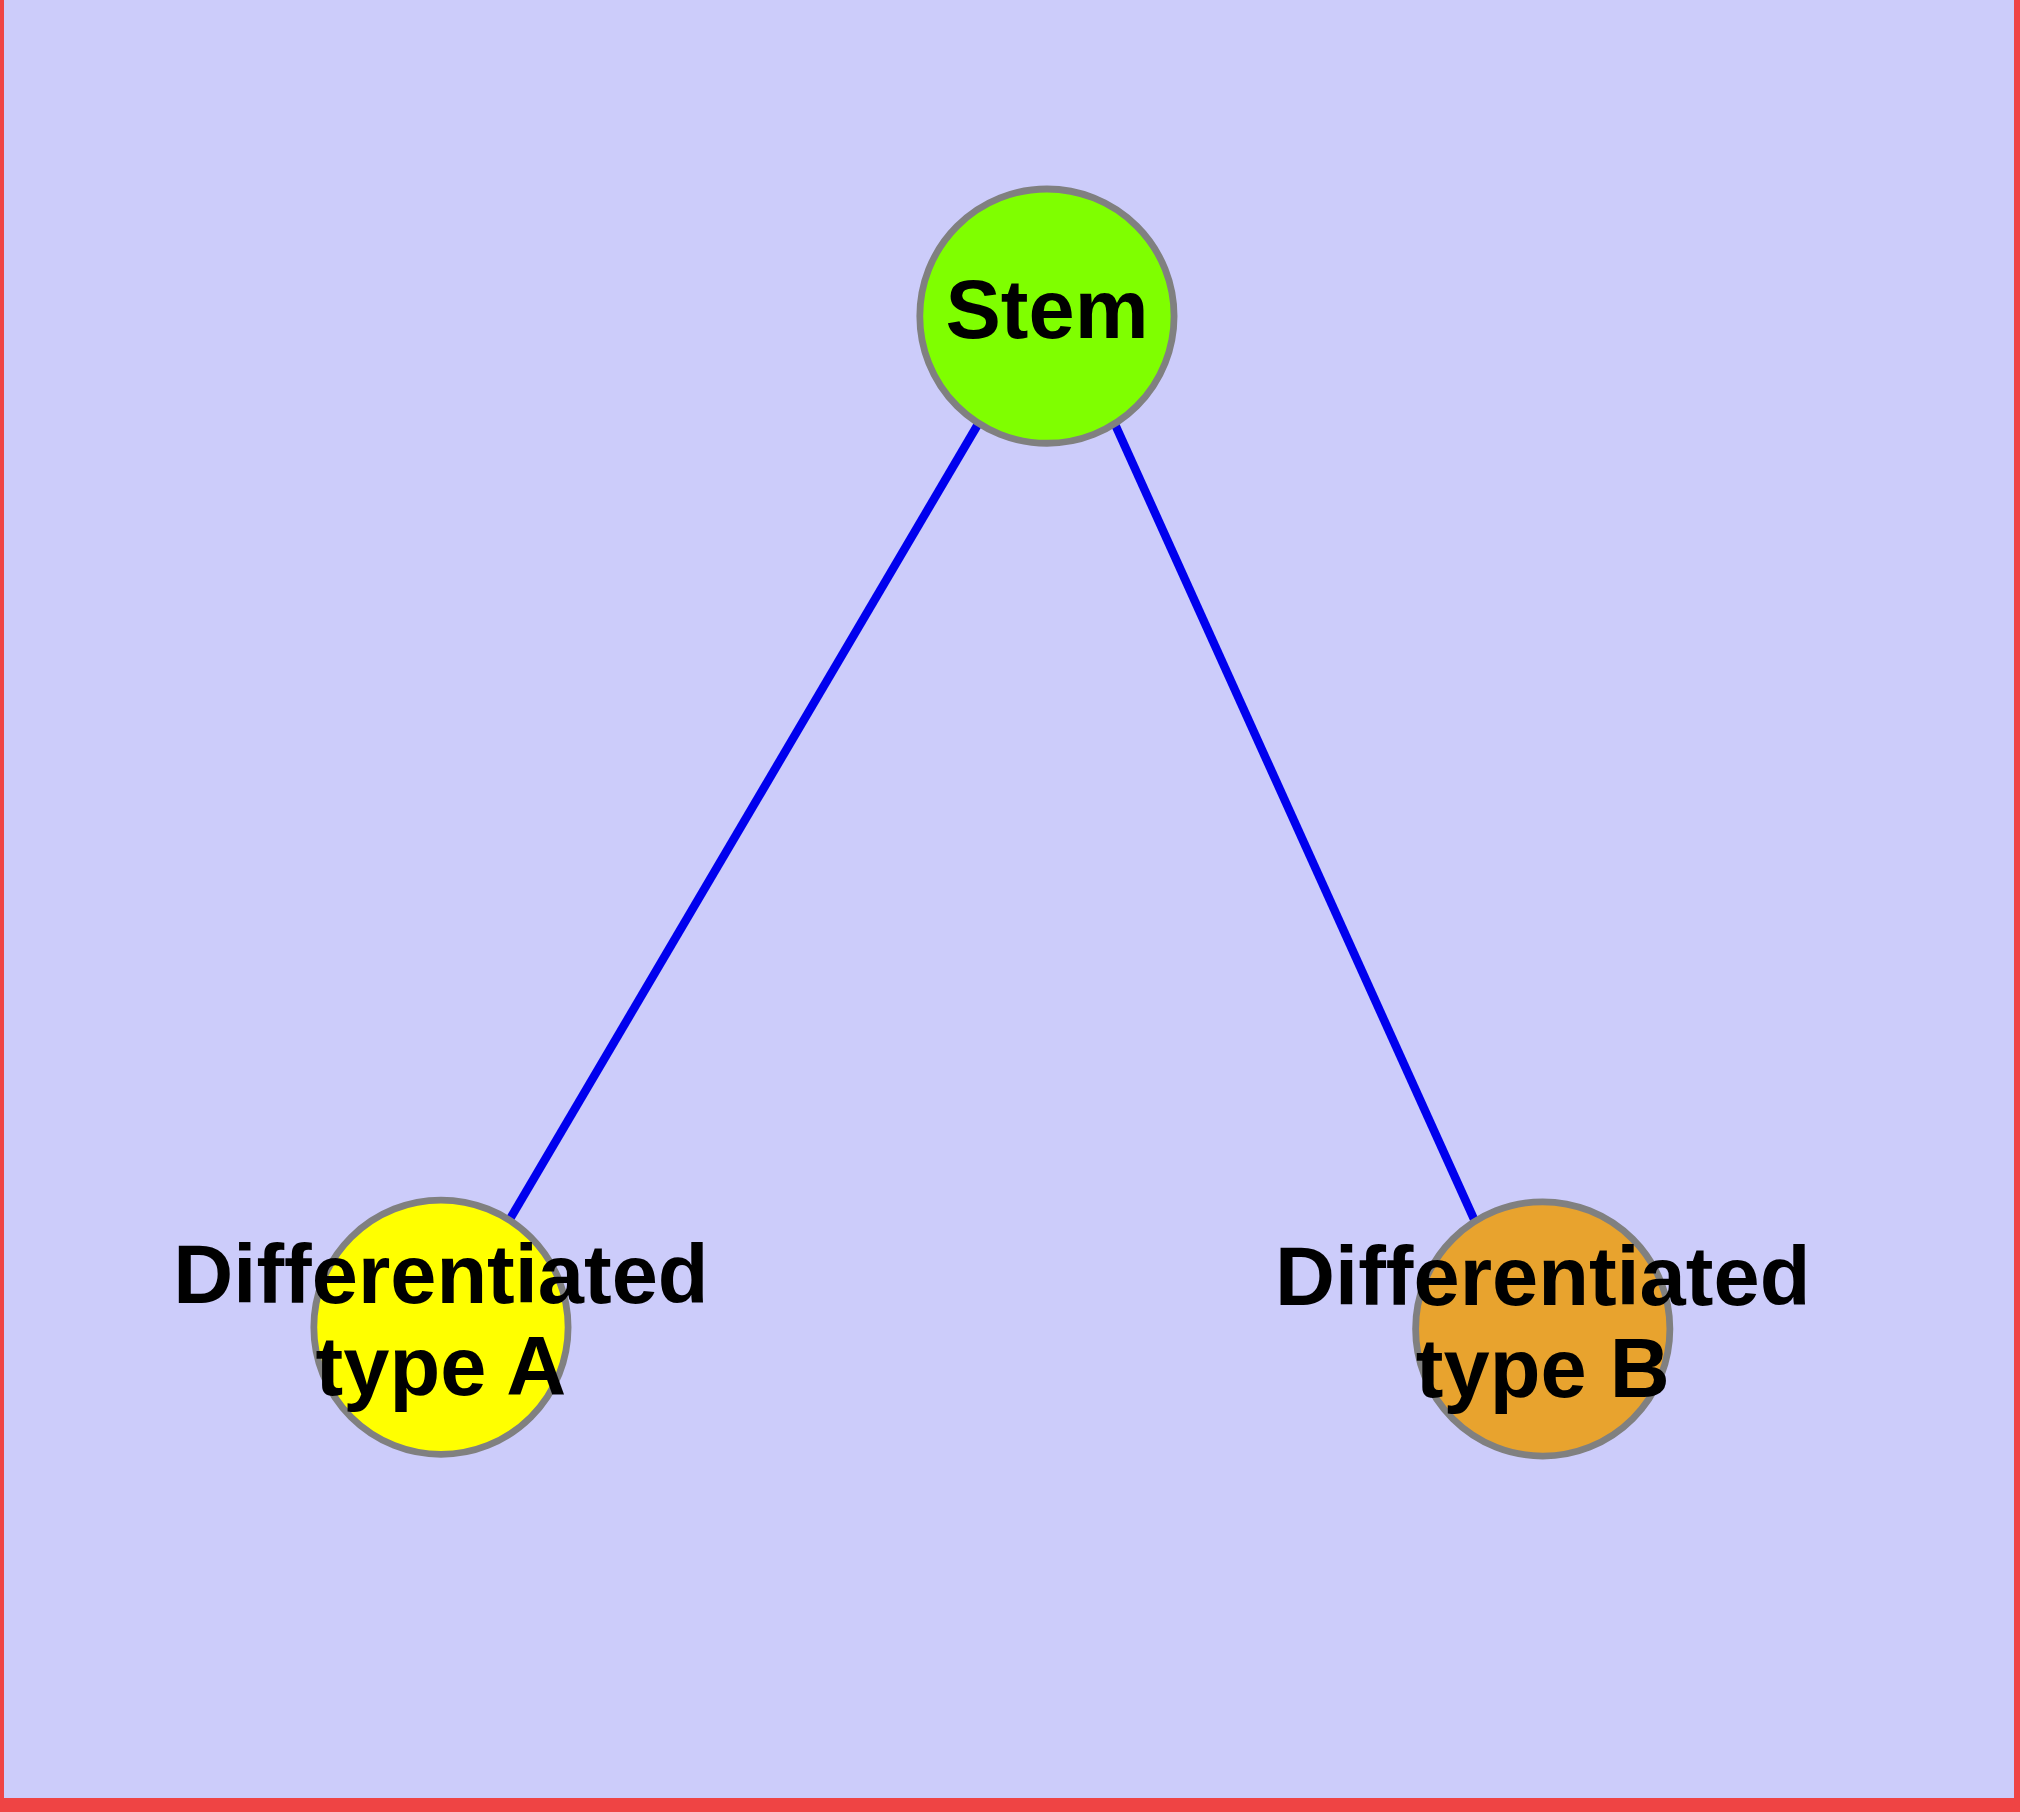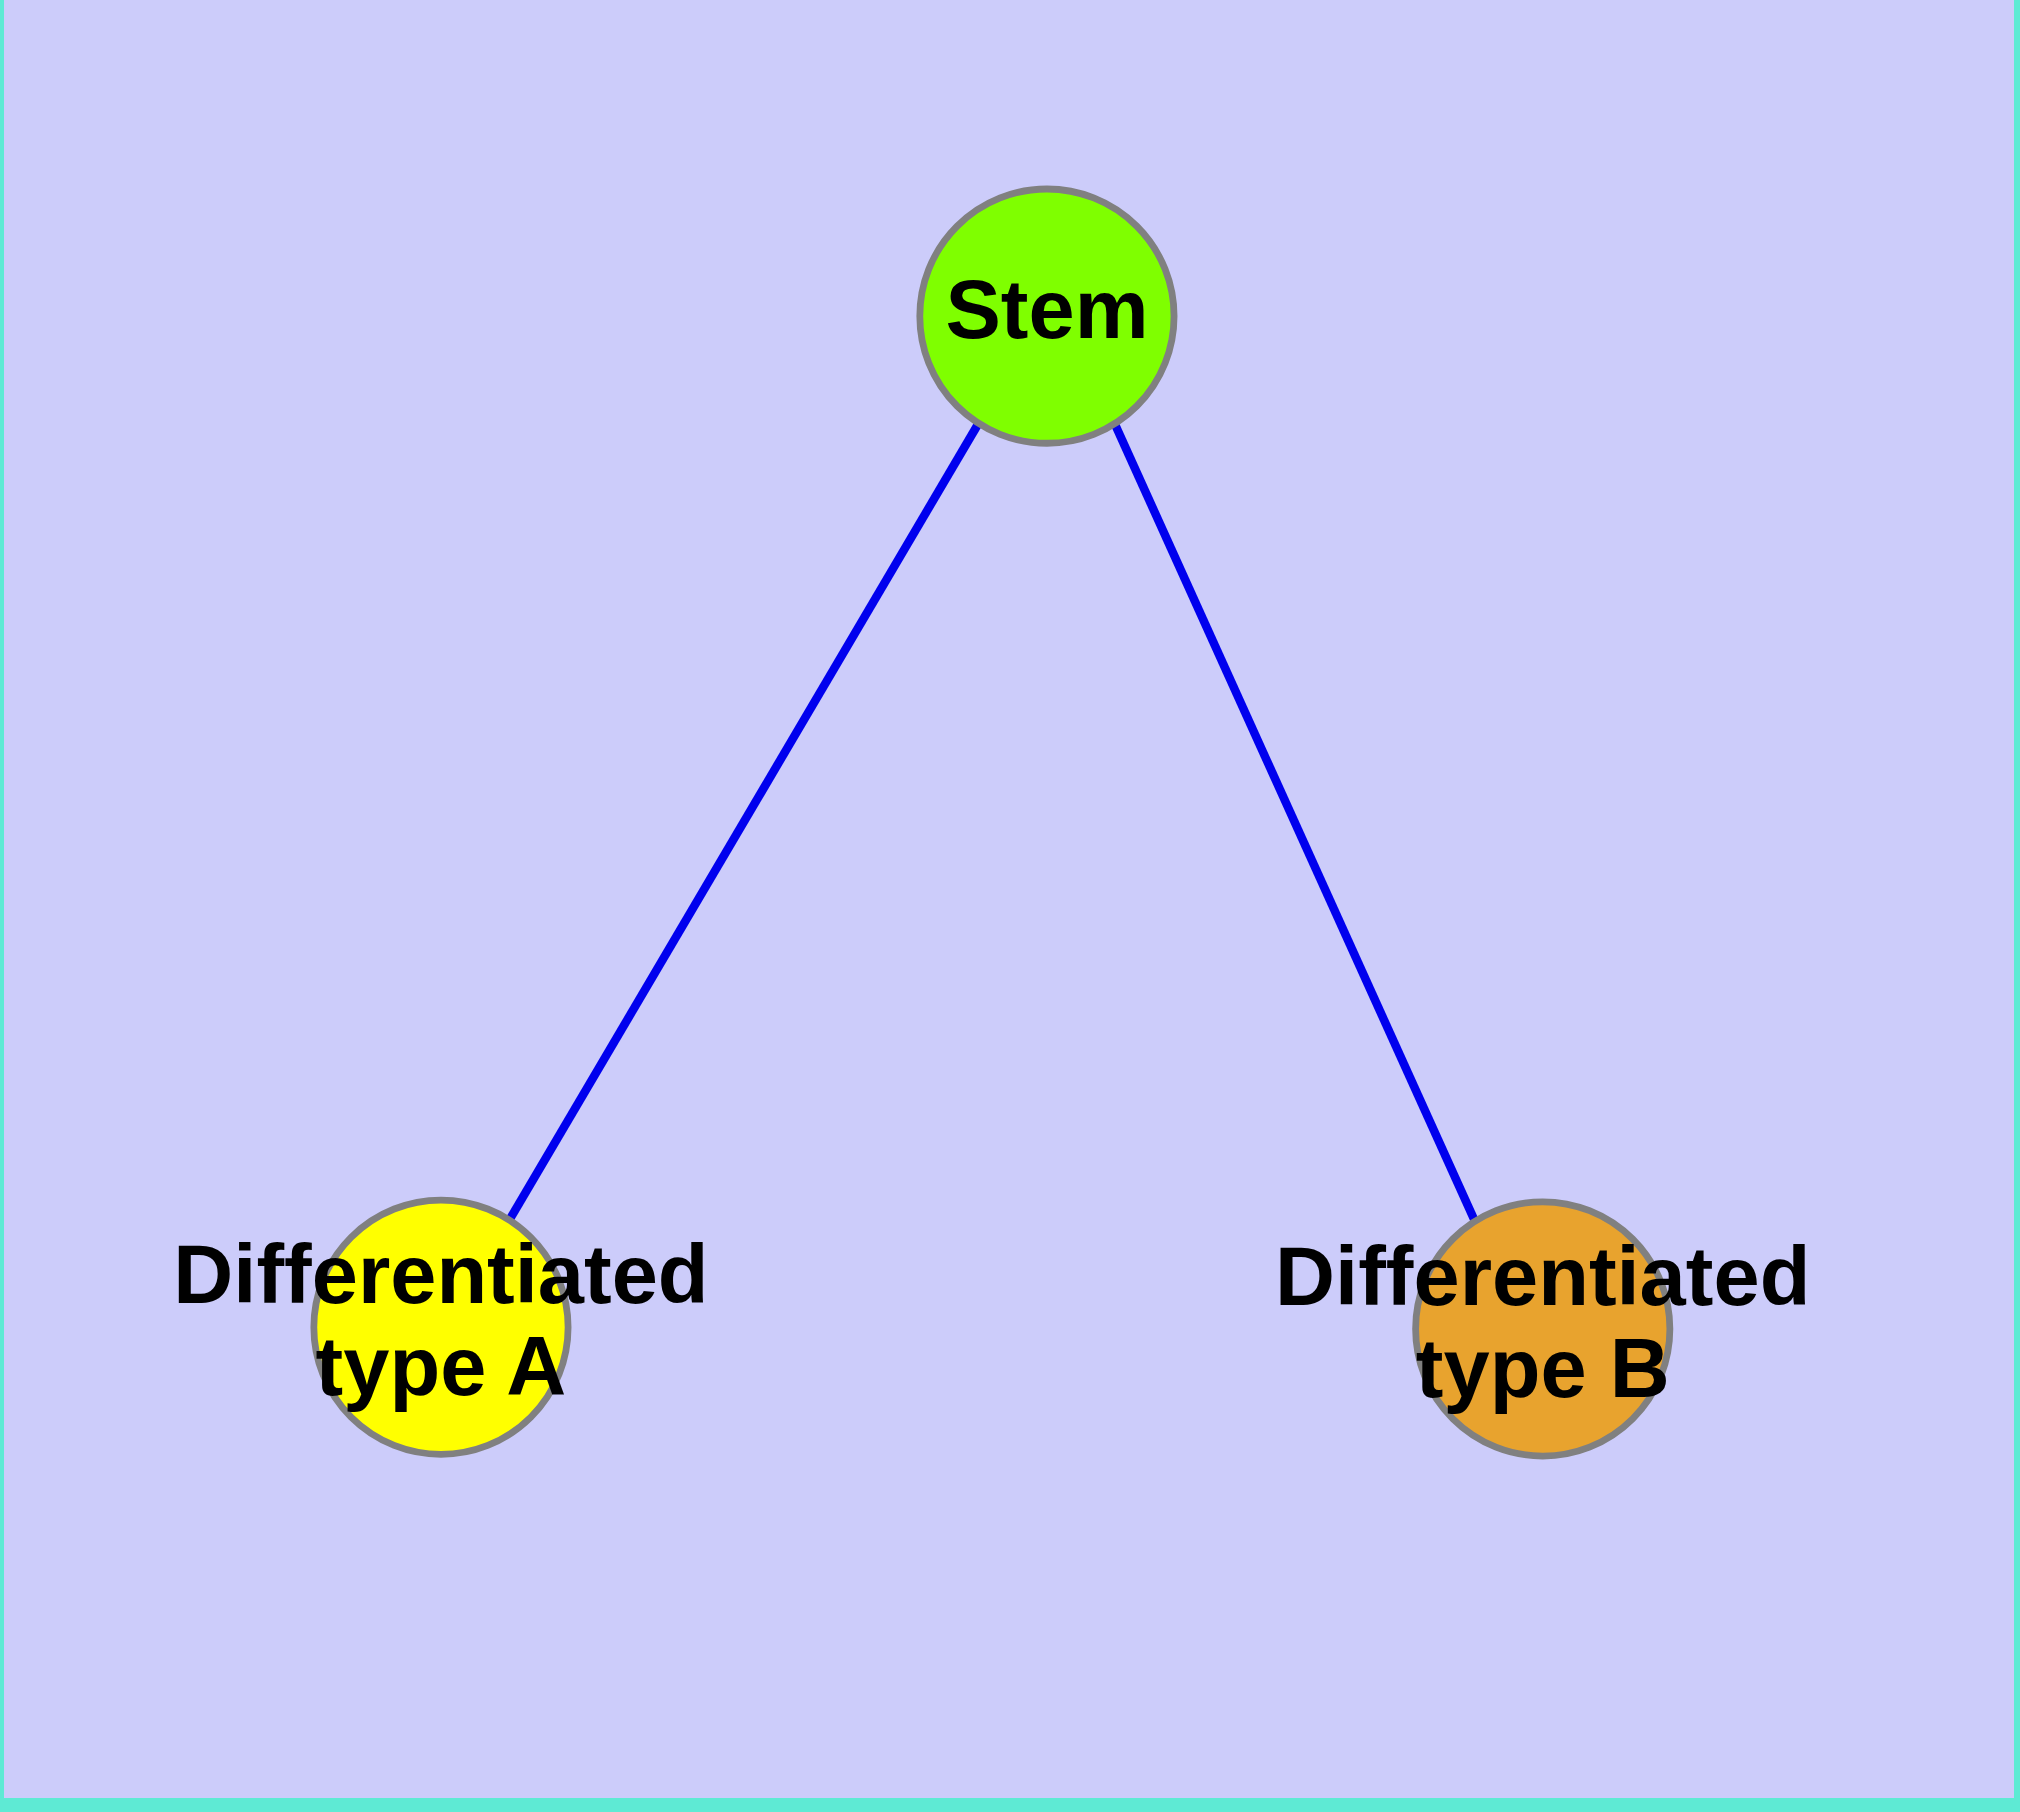--- a/index.html
+++ b/index.html
@@ -11,21 +11,21 @@
   body {
     width: 2021px;
     height: 1812px;
     overflow: hidden;
     font-family: "Liberation Sans", sans-serif;
   }
   #graph-canvas {
     position: relative;
     width: 2021px;
     height: 1812px;
-    background: #5eead4;
+    background: #ef4444;
   }
   #plot-area {
     position: absolute;
     left: 4.2px;
     top: 0px;
     width: 2010px;
     height: 1798px;
     background: #ccccfa;
     overflow: hidden;
   }

